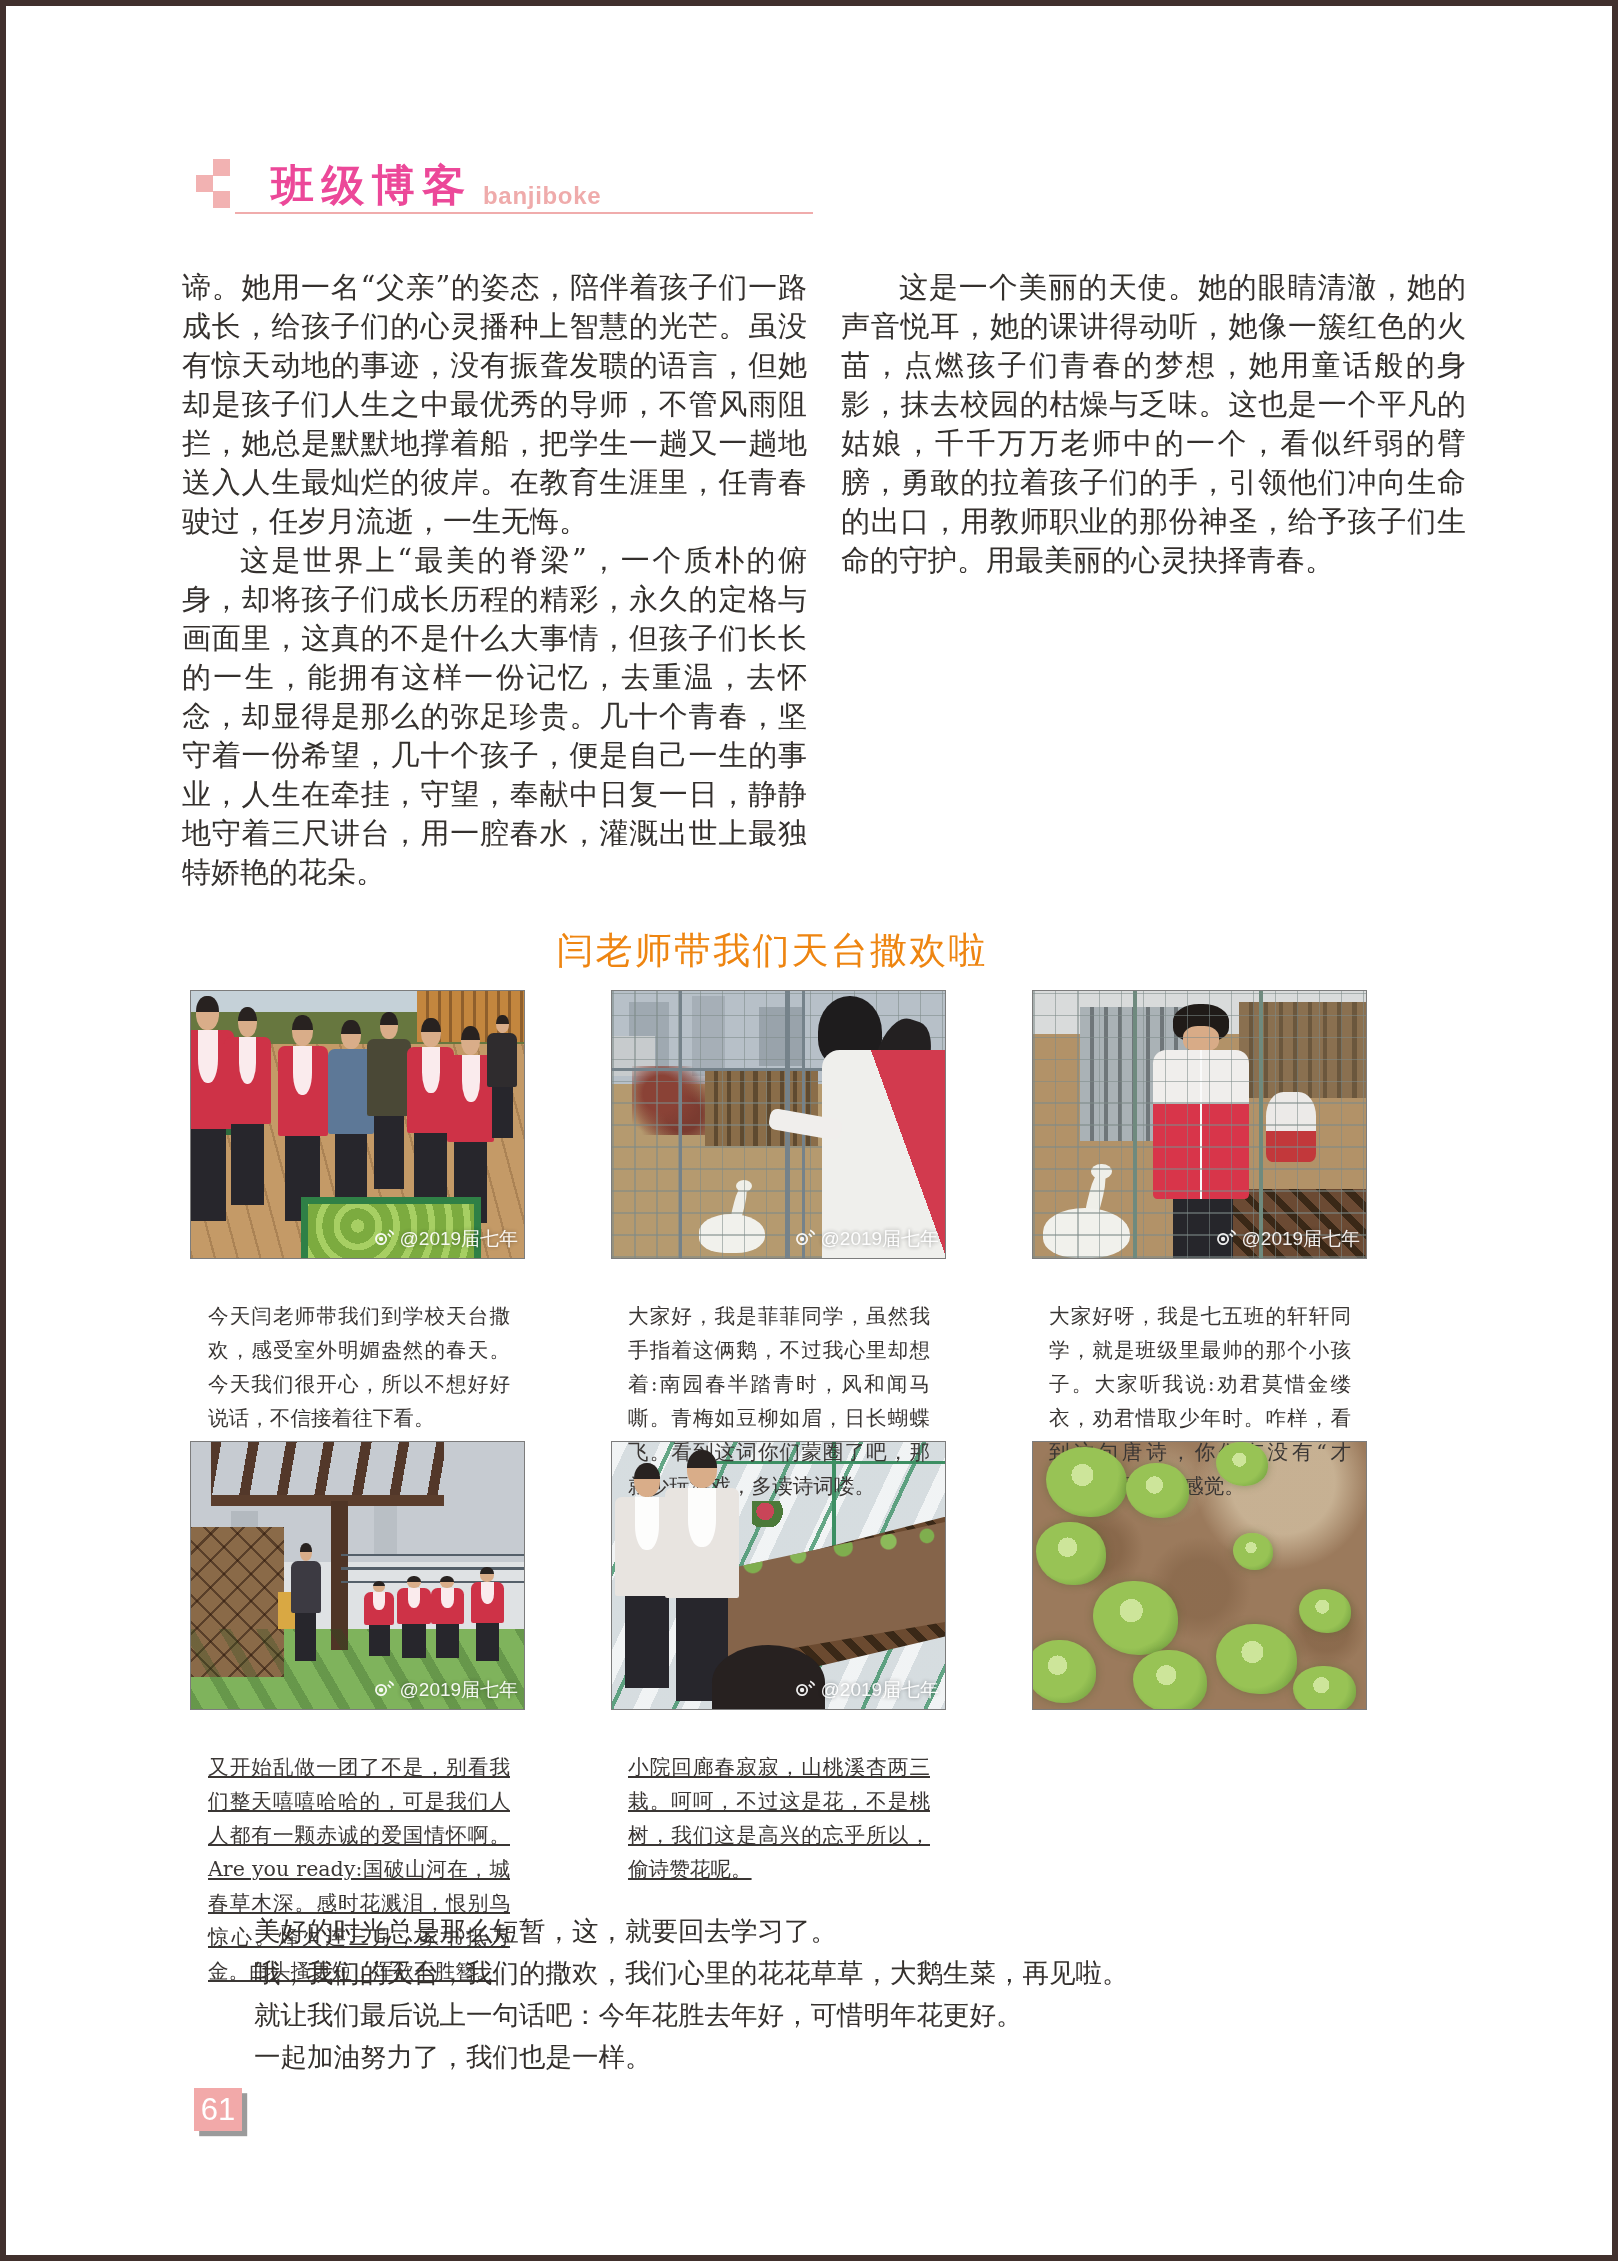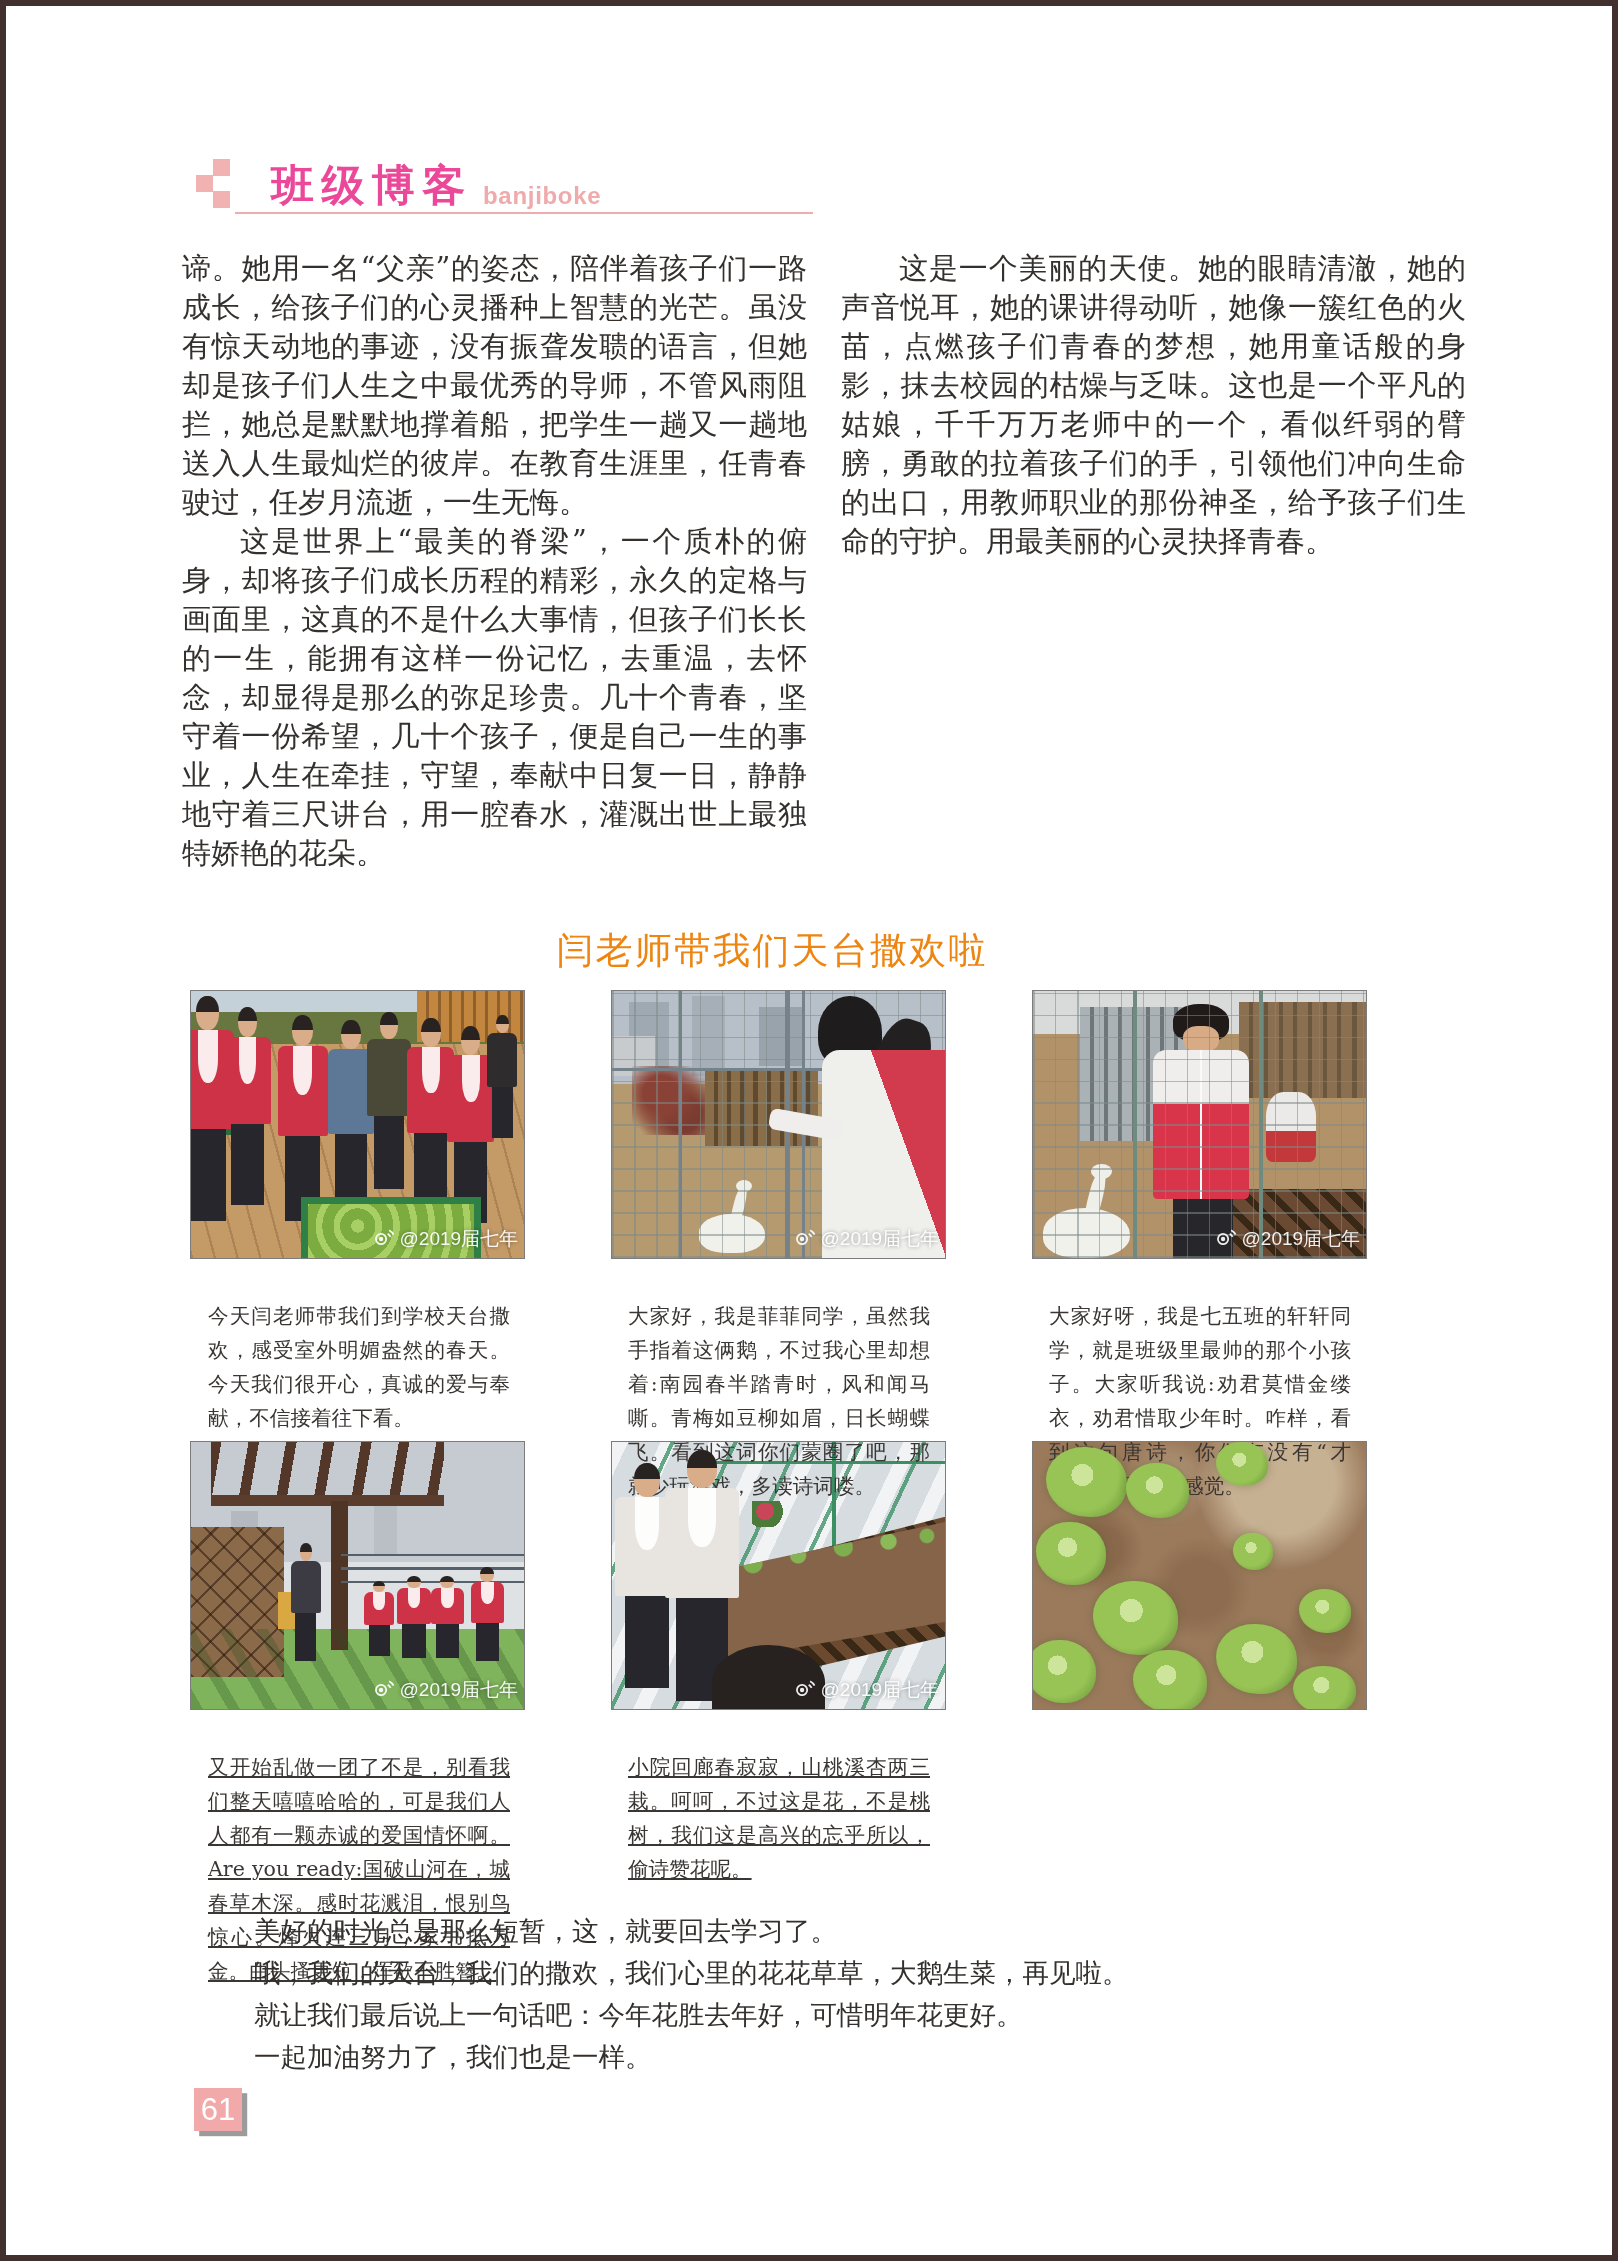--- a/index.html
+++ b/index.html
@@ -9,21 +9,21 @@
 
   
   .logo-sq{position:absolute;width:17px;height:17px;background:#f2b2b2;}
   .title-zh{position:absolute;left:271px;top:157px;font-family:"Liberation Sans",sans-serif;
             font-size:43px;font-weight:bold;letter-spacing:7.4px;color:#ec4899;}
   .title-en{position:absolute;left:483px;top:182px;font-family:"Liberation Sans",sans-serif;
             font-size:24px;font-weight:bold;color:#efabab;letter-spacing:0.7px;}
   .title-line{position:absolute;left:235px;top:212px;width:578px;height:2.2px;background:#f0acac;}
 
   
-  .col{position:absolute;top:249px;width:625px;font-size:29px;line-height:39px;
+  .col{position:absolute;top:268px;width:625px;font-size:29px;line-height:39px;
        text-align:justify;color:#34302d;}
   .col p{margin:0;}
   .col p.ind{text-indent:2em;}
   .col-left{left:182px;}
   .col-right{left:841px;}
 
   .section-title{position:absolute;left:0;right:74px;top:926px;text-align:center;
                  font-size:37px;font-weight:normal;color:#ee8511;letter-spacing:2.2px;}
 
   
@@ -317,21 +317,21 @@
     <div class="lh" style="left:1%;top:30%;width:70px;height:63px;"></div>
     <div class="lh" style="left:60%;top:34%;width:40px;height:37px;"></div>
     <div class="lh" style="left:18%;top:52%;width:85px;height:74px;"></div>
     <div class="lh" style="left:-2%;top:74%;width:70px;height:63px;"></div>
     <div class="lh" style="left:30%;top:78%;width:74px;height:63px;"></div>
     <div class="lh" style="left:55%;top:68%;width:81px;height:70px;"></div>
     <div class="lh" style="left:80%;top:55%;width:52px;height:44px;"></div>
     <div class="lh" style="left:78%;top:84%;width:63px;height:48px;"></div>
   </div>
 
-  <div class="caption cap1 cc1">今天闫老师带我们到学校天台撒欢，感受室外明媚盎然的春天。今天我们很开心，真诚的爱与奉献，不信接着往下看。</div>
+  <div class="caption cap1 cc1">今天闫老师带我们到学校天台撒欢，感受室外明媚盎然的春天。今天我们很开心，所以不想好好说话，不信接着往下看。</div>
   <div class="caption cap1 cc2">大家好，我是菲菲同学，虽然我手指着这俩鹅，不过我心里却想着:南园春半踏青时，风和闻马嘶。青梅如豆柳如眉，日长蝴蝶飞。看到这词你们蒙圈了吧，那就少玩游戏，多读诗词喽。</div>
   <div class="caption cap1 cc3">大家好呀，我是七五班的轩轩同学，就是班级里最帅的那个小孩子。大家听我说:劝君莫惜金缕衣，劝君惜取少年时。咋样，看到这句唐诗，你们有没有“才子”从天而降的感觉。</div>
   <div class="caption cap2 cc1">又开始乱做一团了不是，别看我们整天嘻嘻哈哈的，可是我们人人都有一颗赤诚的爱国情怀啊。Are you ready:国破山河在，城春草木深。感时花溅泪，恨别鸟惊心。烽火连三月，家书抵万金。白头搔更短，浑欲不胜簪。</div>
   <div class="caption cap2 cc2">小院回廊春寂寂，山桃溪杏两三栽。呵呵，不过这是花，不是桃树，我们这是高兴的忘乎所以，偷诗赞花呢。</div>
 
   <div class="closing">
     <p>美好的时光总是那么短暂，这，就要回去学习了。</p>
     <p>哦，我们的天台，我们的撒欢，我们心里的花花草草，大鹅生菜，再见啦。</p>
     <p>就让我们最后说上一句话吧：今年花胜去年好，可惜明年花更好。</p>
     <p>一起加油努力了，我们也是一样。</p>

